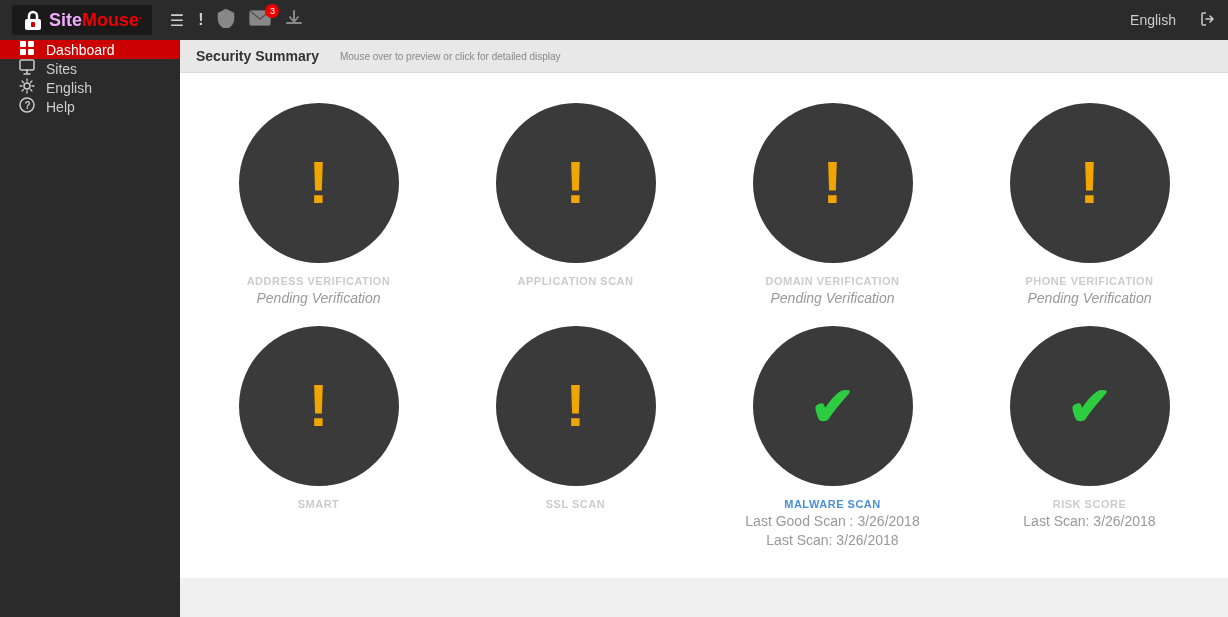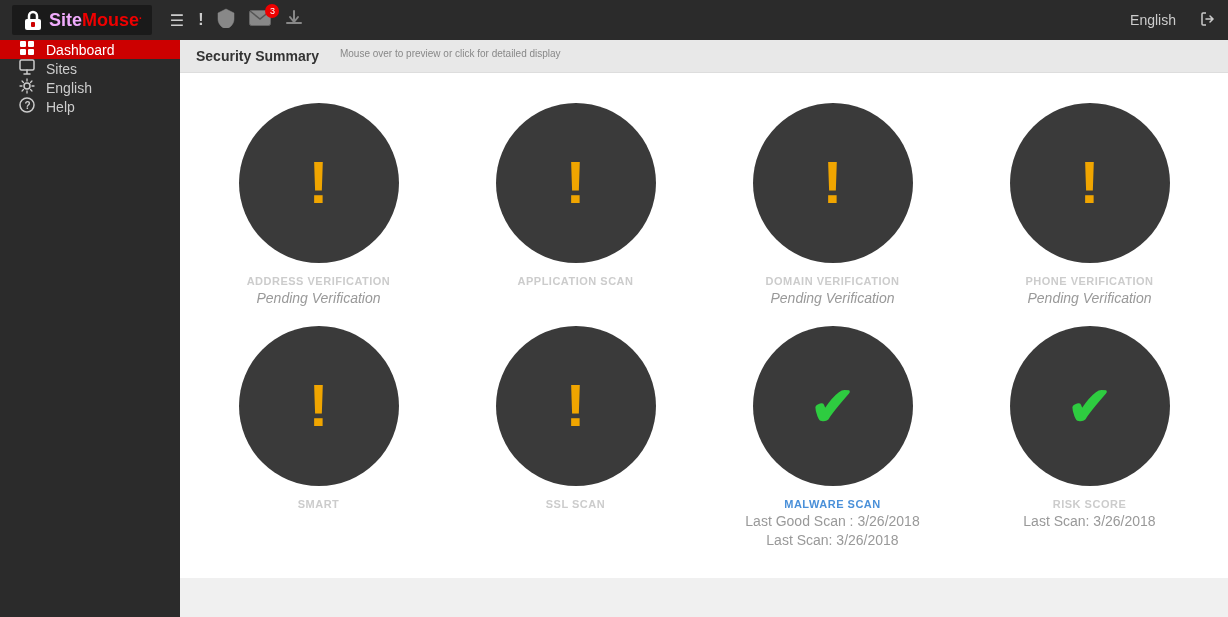--- a/index.html
+++ b/index.html
@@ -111,20 +111,21 @@
       overflow-y: auto;
       padding: 0;
     }
 
     
     .security-summary-bar {
       background: #e8e8e8;
       border-bottom: 1px solid #ddd;
       padding: 8px 16px;
       display: flex;
+      align-items: center;
       gap: 8px;
     }
     .security-summary-title {
       font-size: 14px;
       font-weight: bold;
       color: #333;
     }
     .security-summary-hint {
       font-size: 10px;
       color: #888;

